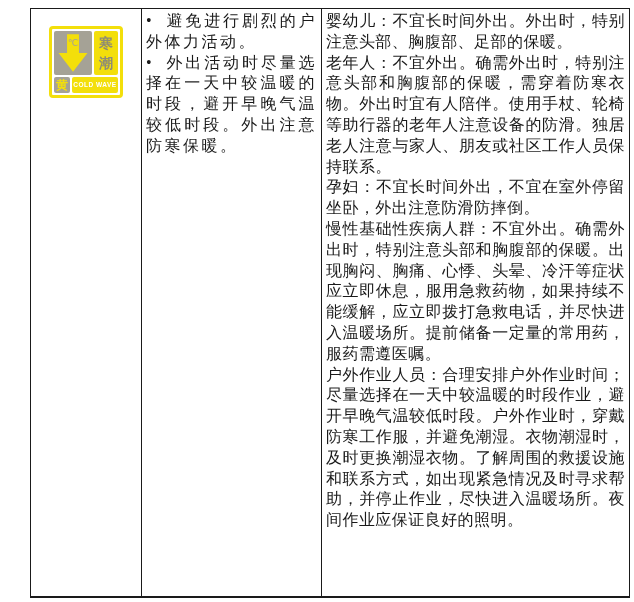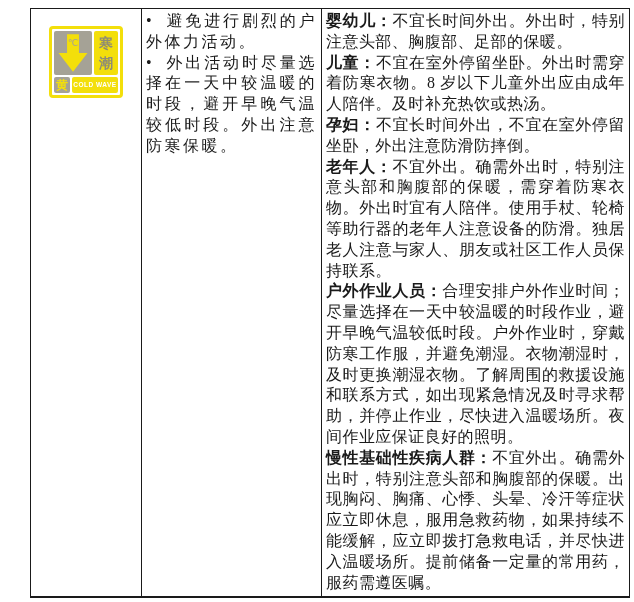--- a/index.html
+++ b/index.html
@@ -15,21 +15,21 @@
   .col{box-sizing:border-box;height:100%;}
   .col-icon{width:111px;border-right:1px solid #1a1a1a;}
   .col-mid{width:180px;border-right:1px solid #1a1a1a;padding:2px 4px;}
   .col-right{flex:1;padding:2px 4px;}
   .col-mid p,.col-right p{
     margin:0;font-size:16px;line-height:20.8px;text-align:justify;
   }
   .col-mid p{letter-spacing:2.5px;}
   .col-right p{letter-spacing:0.45px;}
   .dot{margin-right:12px;}
-  .grp-label{font-weight:bold;}
+  .grp-label{font-weight:normal;}
 
   
   .cw-icon{
     width:64px;margin:17px auto 0 auto;background:#fff;
     border:3px solid var(--cw-yellow,#F3DF0B);border-radius:4px;padding:2px;
   }
   .cw-row{display:flex;gap:2px;}
   .cw-row + .cw-row{margin-top:2px;}
   .cw-arrowbox{
     width:38px;height:44px;background:var(--cw-gray,#A5A296);
@@ -79,20 +79,19 @@
     </div>
   </div>
 
   <div class="col col-mid">
     <p><span class="dot">•</span><span>避免进行剧烈的户外体力活动。</span></p>
     <p><span class="dot">•</span><span>外出活动时尽量选择在一天中较温暖的时段，避开早晚气温较低时段。外出注意防寒保暖。</span></p>
   </div>
 
   <div class="col col-right">
     <p><span class="grp-label">婴幼儿：</span><span>不宜长时间外出。外出时，特别注意头部、胸腹部、足部的保暖。</span></p>
-    <p><span class="grp-label">儿童：</span><span>不宜在室外停留坐卧。外出时需穿着防寒衣物。8 岁以下儿童外出应由成年人陪伴。及时补充热饮或热汤。</span></p>
+    <p><span class="grp-label">老年人：</span><span>不宜外出。确需外出时，特别注意头部和胸腹部的保暖，需穿着防寒衣物。外出时宜有人陪伴。使用手杖、轮椅等助行器的老年人注意设备的防滑。独居老人注意与家人、朋友或社区工作人员保持联系。</span></p>
     <p><span class="grp-label">孕妇：</span><span>不宜长时间外出，不宜在室外停留坐卧，外出注意防滑防摔倒。</span></p>
-    <p><span class="grp-label">老年人：</span><span>不宜外出。确需外出时，特别注意头部和胸腹部的保暖，需穿着防寒衣物。外出时宜有人陪伴。使用手杖、轮椅等助行器的老年人注意设备的防滑。独居老人注意与家人、朋友或社区工作人员保持联系。</span></p>
+    <p><span class="grp-label">慢性基础性疾病人群：</span><span>不宜外出。确需外出时，特别注意头部和胸腹部的保暖。出现胸闷、胸痛、心悸、头晕、冷汗等症状应立即休息，服用急救药物，如果持续不能缓解，应立即拨打急救电话，并尽快进入温暖场所。提前储备一定量的常用药，服药需遵医嘱。</span></p>
     <p><span class="grp-label">户外作业人员：</span><span>合理安排户外作业时间；尽量选择在一天中较温暖的时段作业，避开早晚气温较低时段。户外作业时，穿戴防寒工作服，并避免潮湿。衣物潮湿时，及时更换潮湿衣物。了解周围的救援设施和联系方式，如出现紧急情况及时寻求帮助，并停止作业，尽快进入温暖场所。夜间作业应保证良好的照明。</span></p>
-    <p><span class="grp-label">慢性基础性疾病人群：</span><span>不宜外出。确需外出时，特别注意头部和胸腹部的保暖。出现胸闷、胸痛、心悸、头晕、冷汗等症状应立即休息，服用急救药物，如果持续不能缓解，应立即拨打急救电话，并尽快进入温暖场所。提前储备一定量的常用药，服药需遵医嘱。</span></p>
   </div>
 
 </div>
 
 </body></html>

